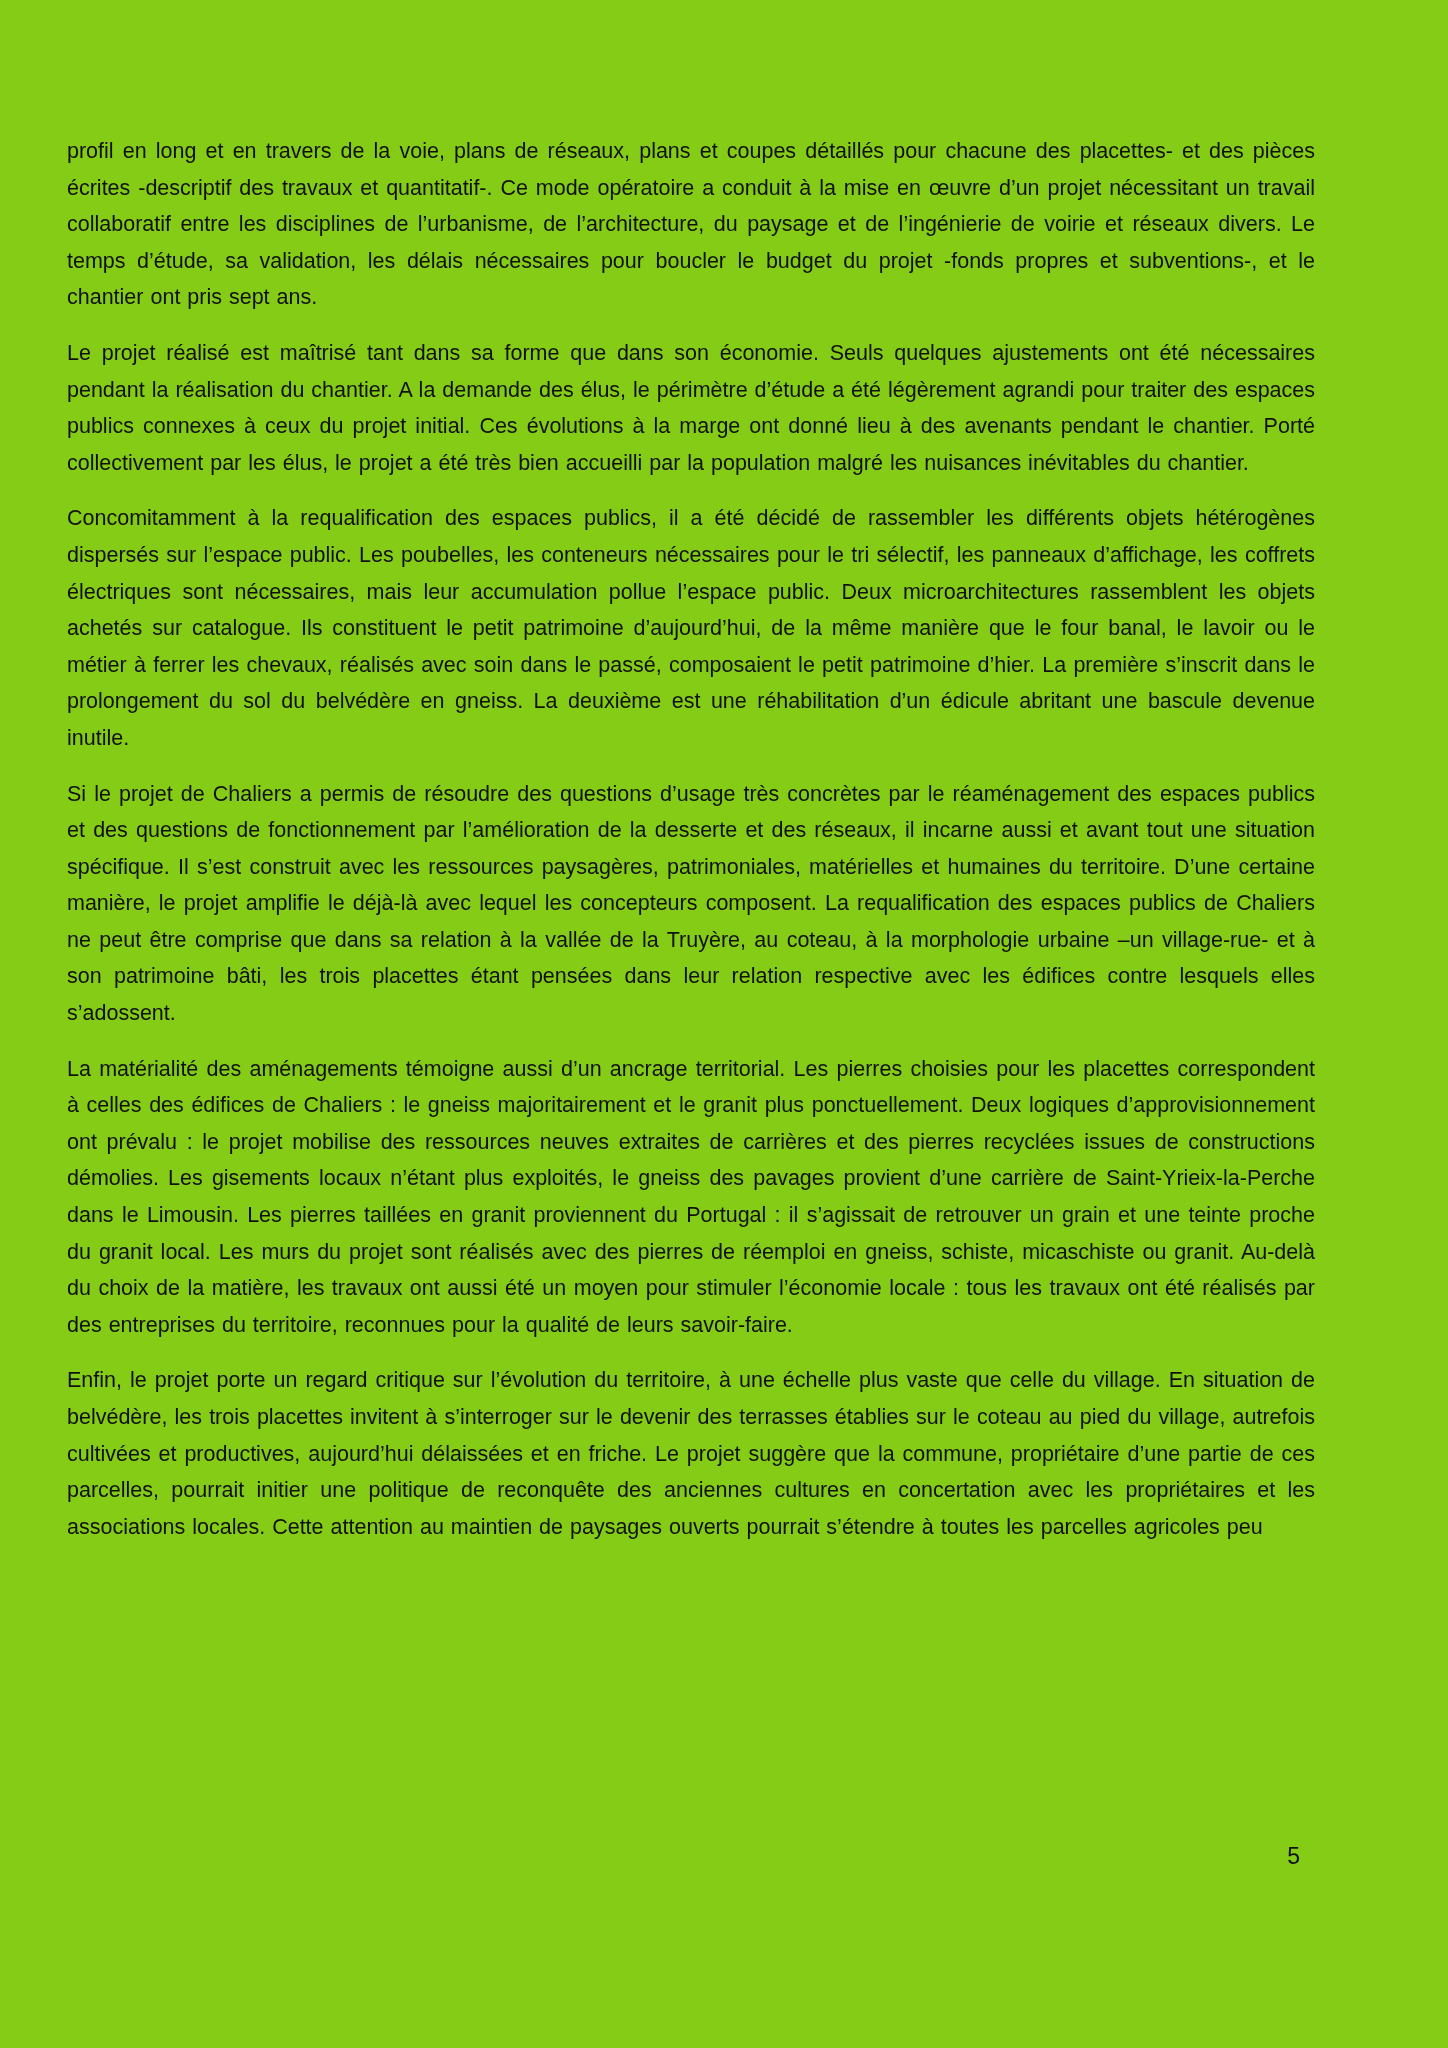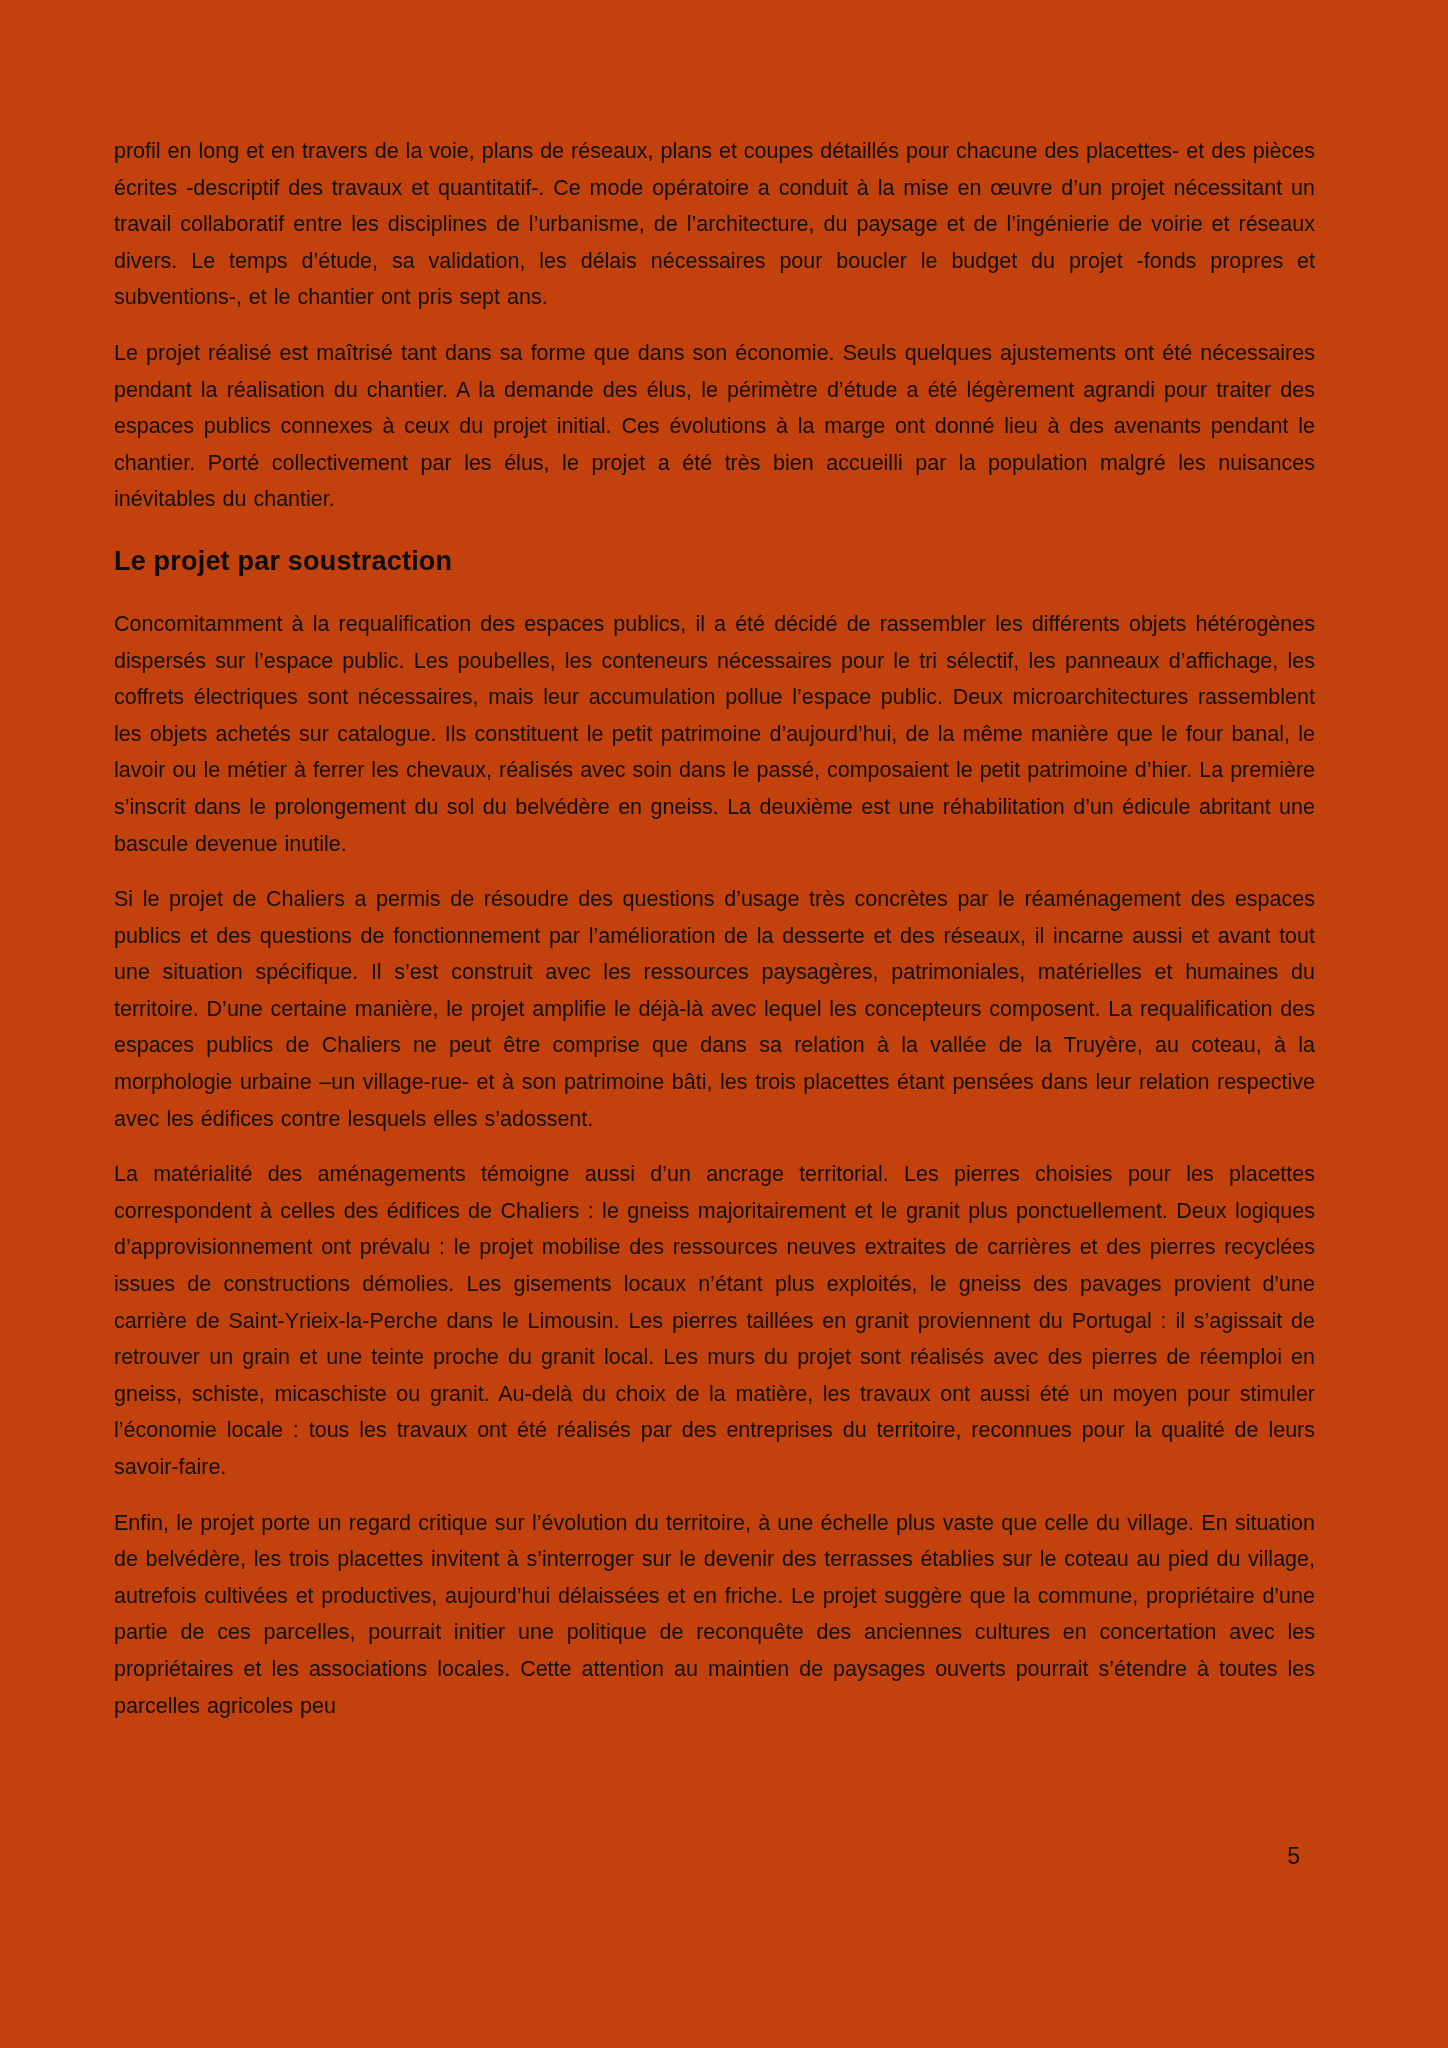--- a/index.html
+++ b/index.html
@@ -4,23 +4,23 @@
 <style>
   html, body {
     margin: 0;
     padding: 0;
     background: #ffffff;
   }
   .page {
     position: relative;
     width: 1448px;
     height: 2048px;
-    background: #c2410c;
+    background: #84cc16;
     box-sizing: border-box;
-    padding: 133px 133px 0 114px;
+    padding: 133px 133px 0 67px;
     font-family: "Liberation Sans", sans-serif;
     color: #111111;
     overflow: hidden;
   }
   .body-text {
     font-size: 21.5px;
     line-height: 36.6px;
     text-align: justify;
     text-justify: inter-word;
     margin: 0 0 19px 0;
@@ -44,21 +44,20 @@
 </style>
 </head>
 <body>
 
 <div class="page">
 
   <p class="body-text">profil en long et en travers de la voie, plans de réseaux, plans et coupes détaillés pour chacune des placettes- et des pièces écrites -descriptif des travaux et quantitatif-. Ce mode opératoire a conduit à la mise en œuvre d’un projet nécessitant un travail collaboratif entre les disciplines de l’urbanisme, de l’architecture, du paysage et de l’ingénierie de voirie et réseaux divers. Le temps d’étude, sa validation, les délais nécessaires pour boucler le budget du projet -fonds propres et subventions-, et le chantier ont pris sept ans.</p>
 
   <p class="body-text">Le projet réalisé est maîtrisé tant dans sa forme que dans son économie. Seuls quelques ajustements ont été nécessaires pendant la réalisation du chantier. A la demande des élus, le périmètre d’étude a été légèrement agrandi pour traiter des espaces publics connexes à ceux du projet initial. Ces évolutions à la marge ont donné lieu à des avenants pendant le chantier. Porté collectivement par les élus, le projet a été très bien accueilli par la population malgré les nuisances inévitables du chantier.</p>
 
-  <h2 class="section-heading">Le projet par soustraction</h2>
 
   <p class="body-text">Concomitamment à la requalification des espaces publics, il a été décidé de rassembler les différents objets hétérogènes dispersés sur l’espace public. Les poubelles, les conteneurs nécessaires pour le tri sélectif, les panneaux d’affichage, les coffrets électriques sont nécessaires, mais leur accumulation pollue l’espace public. Deux microarchitectures rassemblent les objets achetés sur catalogue. Ils constituent le petit patrimoine d’aujourd’hui, de la même manière que le four banal, le lavoir ou le métier à ferrer les chevaux, réalisés avec soin dans le passé, composaient le petit patrimoine d’hier. La première s’inscrit dans le prolongement du sol du belvédère en gneiss. La deuxième est une réhabilitation d’un édicule abritant une bascule devenue inutile.</p>
 
 
   <p class="body-text">Si le projet de Chaliers a permis de résoudre des questions d’usage très concrètes par le réaménagement des espaces publics et des questions de fonctionnement par l’amélioration de la desserte et des réseaux, il incarne aussi et avant tout une situation spécifique. Il s’est construit avec les ressources paysagères, patrimoniales, matérielles et humaines du territoire. D’une certaine manière, le projet amplifie le déjà-là avec lequel les concepteurs composent. La requalification des espaces publics de Chaliers ne peut être comprise que dans sa relation à la vallée de la Truyère, au coteau, à la morphologie urbaine –un village-rue- et à son patrimoine bâti, les trois placettes étant pensées dans leur relation respective avec les édifices contre lesquels elles s’adossent.</p>
 
   <p class="body-text">La matérialité des aménagements témoigne aussi d’un ancrage territorial. Les pierres choisies pour les placettes correspondent à celles des édifices de Chaliers : le gneiss majoritairement et le granit plus ponctuellement. Deux logiques d’approvisionnement ont prévalu : le projet mobilise des ressources neuves extraites de carrières et des pierres recyclées issues de constructions démolies. Les gisements locaux n’étant plus exploités, le gneiss des pavages provient d’une carrière de Saint-Yrieix-la-Perche dans le Limousin. Les pierres taillées en granit proviennent du Portugal : il s’agissait de retrouver un grain et une teinte proche du granit local. Les murs du projet sont réalisés avec des pierres de réemploi en gneiss, schiste, micaschiste ou granit. Au-delà du choix de la matière, les travaux ont aussi été un moyen pour stimuler l’économie locale : tous les travaux ont été réalisés par des entreprises du territoire, reconnues pour la qualité de leurs savoir-faire.</p>
 
   <p class="body-text">Enfin, le projet porte un regard critique sur l’évolution du territoire, à une échelle plus vaste que celle du village. En situation de belvédère, les trois placettes invitent à s’interroger sur le devenir des terrasses établies sur le coteau au pied du village, autrefois cultivées et productives, aujourd’hui délaissées et en friche. Le projet suggère que la commune, propriétaire d’une partie de ces parcelles, pourrait initier une politique de reconquête des anciennes cultures en concertation avec les propriétaires et les associations locales. Cette attention au maintien de paysages ouverts pourrait s’étendre à toutes les parcelles agricoles peu</p>
 

